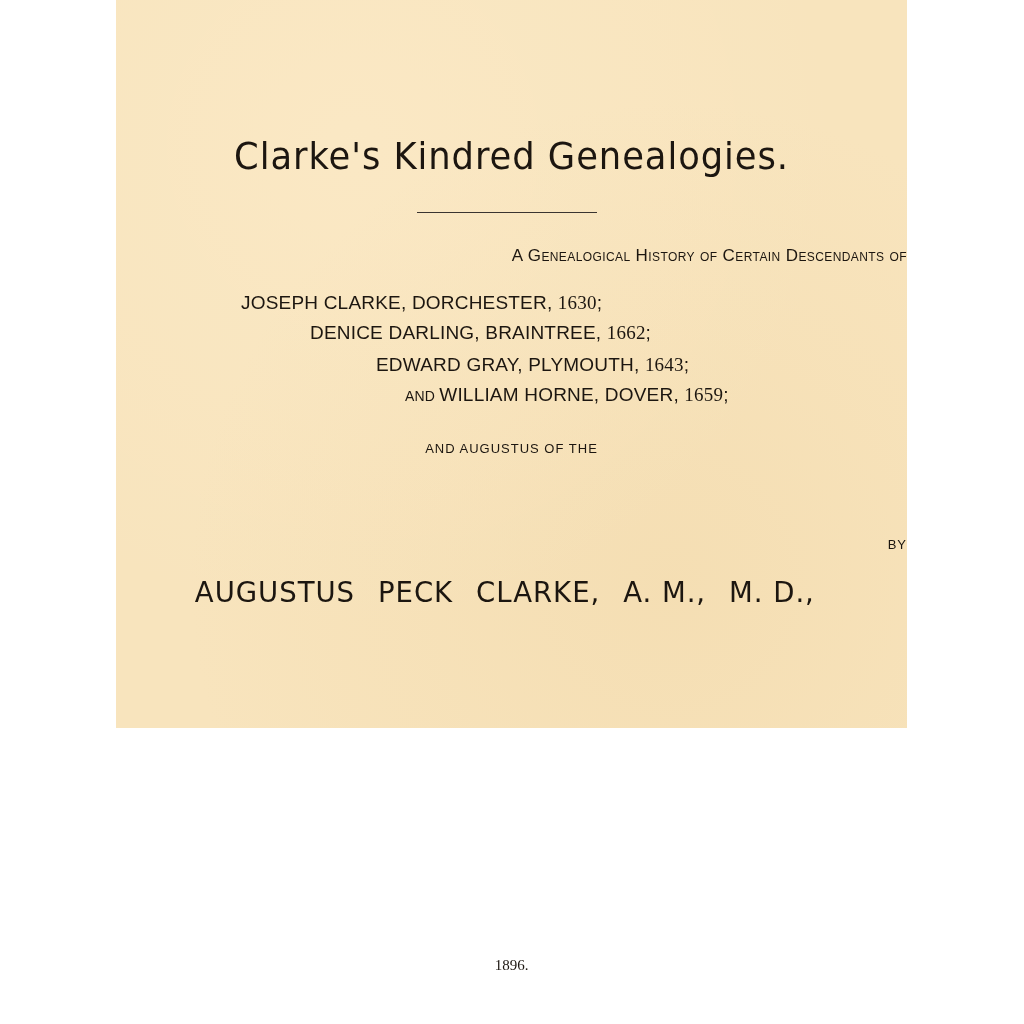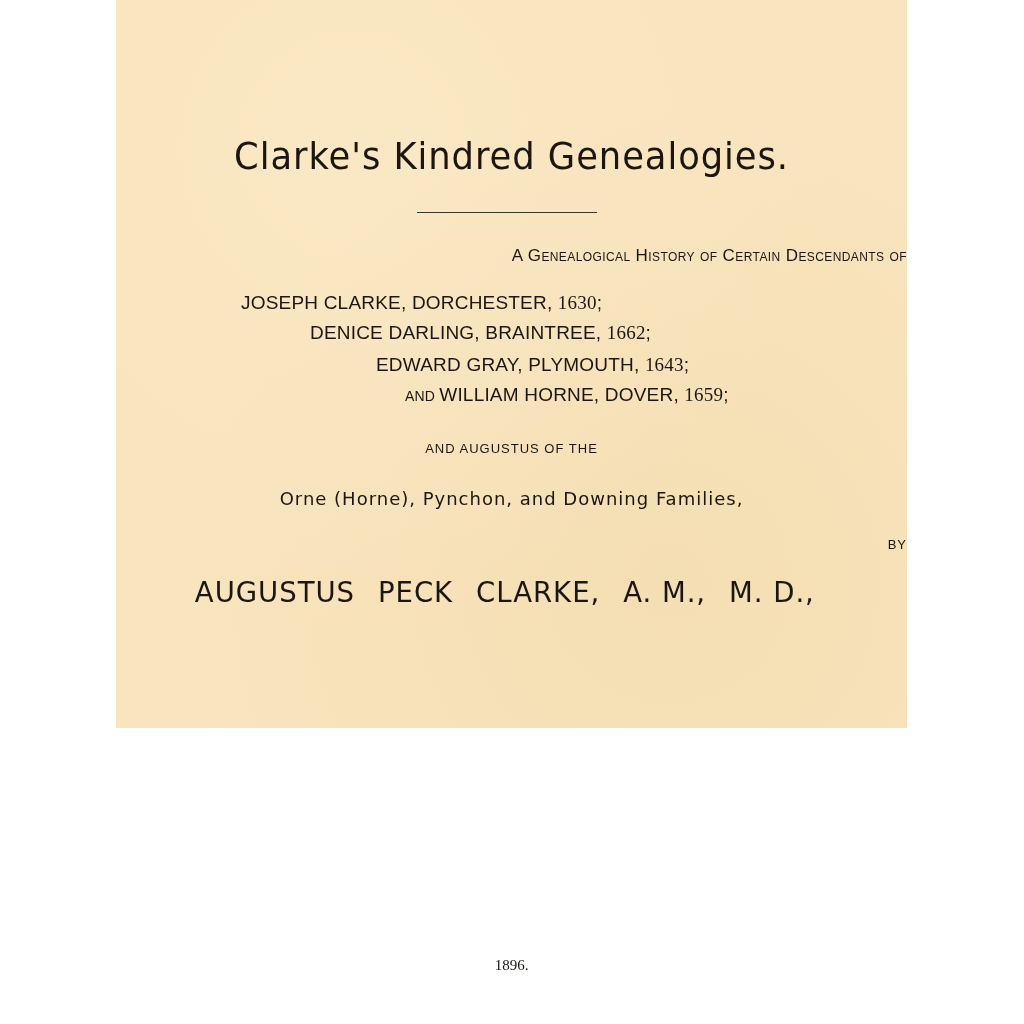--- a/index.html
+++ b/index.html
@@ -73,21 +73,20 @@
     <span>DENICE DARLING, BRAINTREE, </span><span class="yr">1662</span><span>;</span>
   </div>
   <div class="line ancestor" style="left:260px; top:354px;">
     <span>EDWARD GRAY, PLYMOUTH, </span><span class="yr">1643</span><span>;</span>
   </div>
   <div class="line ancestor" style="left:289px; top:384px;">
     <span class="small">AND </span><span>WILLIAM HORNE, DOVER, </span><span class="yr">1659</span><span>;</span>
   </div>
 
   <div class="line sketches">AND AUGUSTUS OF THE</div>
-  <div class="line families">Orne (Horne), Pynchon, and Downing Families,</div>
   <div class="line by">BY</div>
 
   <div class="line author">
     <span>AUGUSTUS</span>
     <span>PECK</span>
     <span>CLARKE,</span>
     <span>A. M.,</span>
     <span>M. D.,</span>
   </div>
 

